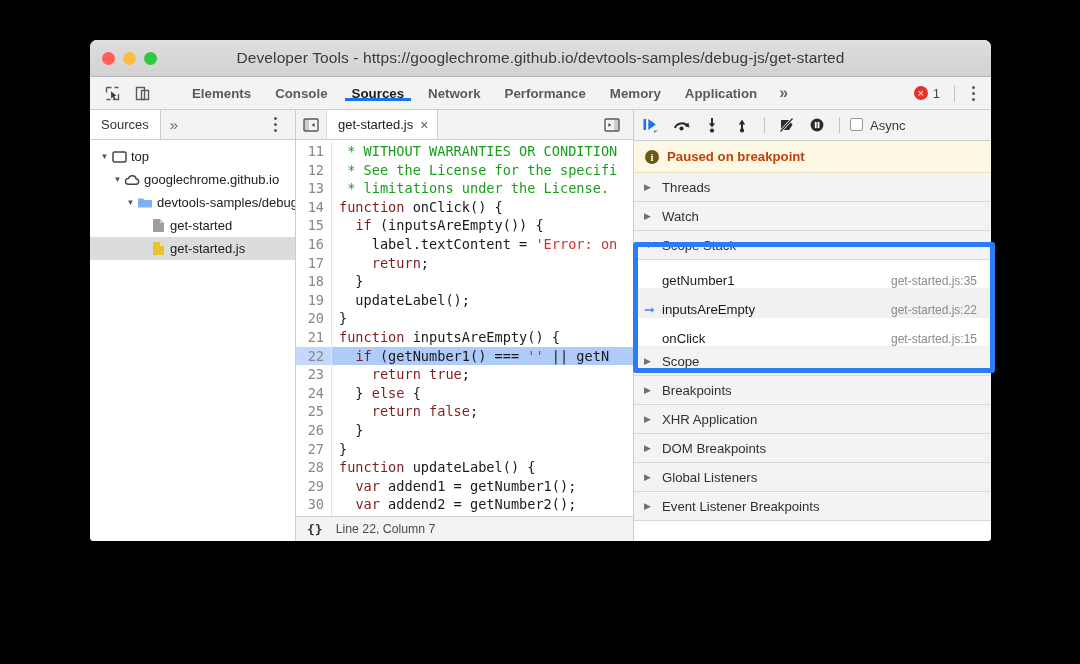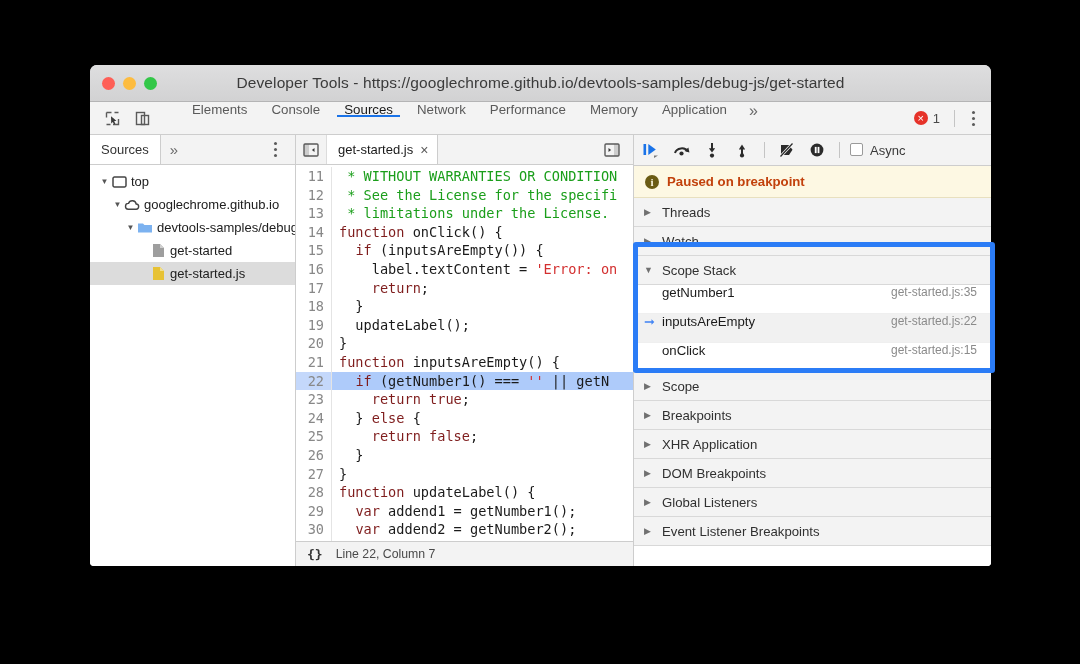--- a/index.html
+++ b/index.html
@@ -8,21 +8,21 @@
     background: #000;
     font-family: "Liberation Sans", sans-serif;
     overflow: hidden;
   }
 
   #stage { position: relative; width: 1080px; height: 664px; background: #000; }
 
   
   .window {
     position: absolute;
-    left: 90px; top: 65px;
+    left: 90px; top: 40px;
     width: 901px; height: 501px;
     background: #fff;
     border-radius: 7px 7px 4px 4px;
     overflow: hidden;
     box-shadow: 0 2px 10px rgba(0,0,0,.4);
   }
   .titlebar {
     height: 37px;
     background: linear-gradient(#dededf, #d2d2d3);
     border-bottom: 1px solid #b4b4b5;
@@ -48,21 +48,21 @@
     display: flex; align-items: stretch;
     position: relative;
   }
   .tb-icons { display: flex; align-items: center; gap: 4px; padding: 0 6px 0 9px; }
   .tb-ico {
     width: 26px; height: 24px;
     display: flex; align-items: center; justify-content: center;
     border-radius: 2px;
   }
   .vsep { width: 1px; background: #cacaca; margin: 7px 4px; }
-  .dt-tabs { display: flex; align-items: flex-start; margin-left: 6px; }
+  .dt-tabs { display: flex; align-items: center; margin-left: 6px; font-weight: bold; }
   .dt-tab {
     display: flex; align-items: center;
     padding: 0 12px;
     font-size: 13.3px; color: #5a5a5a;
     position: relative; white-space: nowrap;
   }
   .dt-tab.active { color: #1a1a1a; }
   .dt-tab.active::after {
     content: ""; position: absolute; left: 5px; right: 5px; bottom: 0;
     height: 2.5px; background: #1a73e8;
@@ -177,21 +177,21 @@
   .paused-text { font-size: 13.2px; color: #c2410c; font-weight: bold; }
 
   .section-head {
     height: 29px; background: #f3f3f3; border-bottom: 1px solid #d8d8d8;
     display: flex; align-items: center; gap: 9px; padding-left: 10px;
     font-size: 13.2px; color: #303030;
   }
   .sec-tri { font-size: 9px; color: #707070; width: 9px; }
 
   .cs-row {
-    height: 29px; display: flex; align-items: flex-start;
+    height: 29px; display: flex; align-items: flex-end;
     border-bottom: 1px solid #efefef;
     font-size: 13.2px; color: #1a1a1a; padding-left: 10px;
   }
   .cs-row.alt { background: #f1f1f1; }
   .cs-arrow { width: 18px; flex: none; color: #4285f4; font-size: 13px; }
   .cs-url { margin-left: auto; padding-right: 14px; color: #8a8a8a; font-size: 12px; }
 
   .dbg-filler { flex: 1; background: #fff; }
 
   

